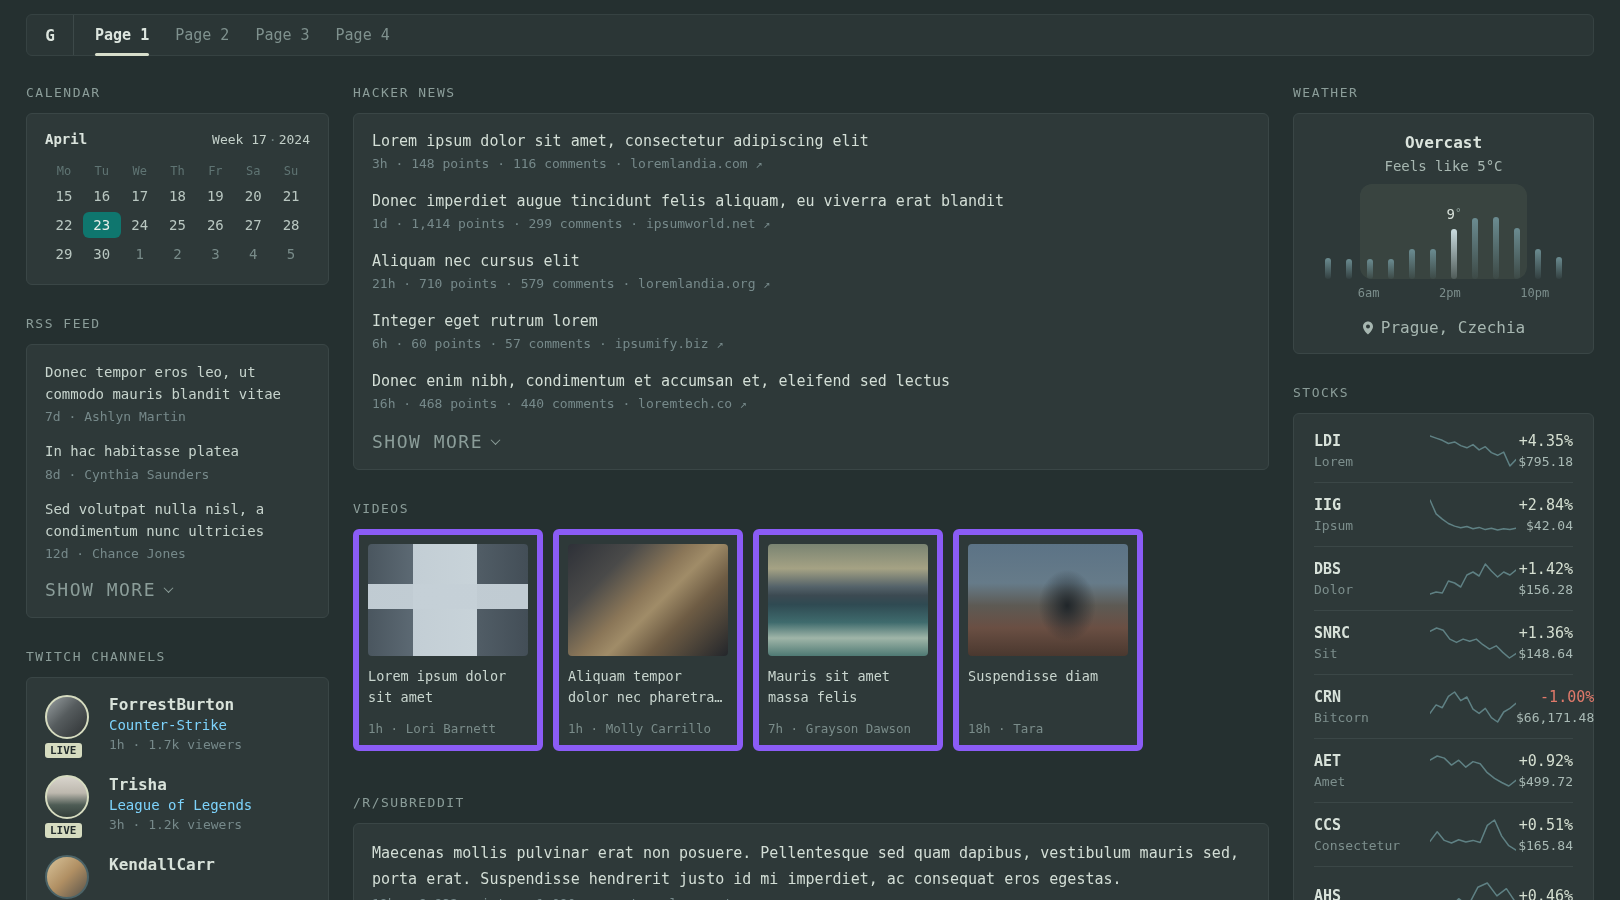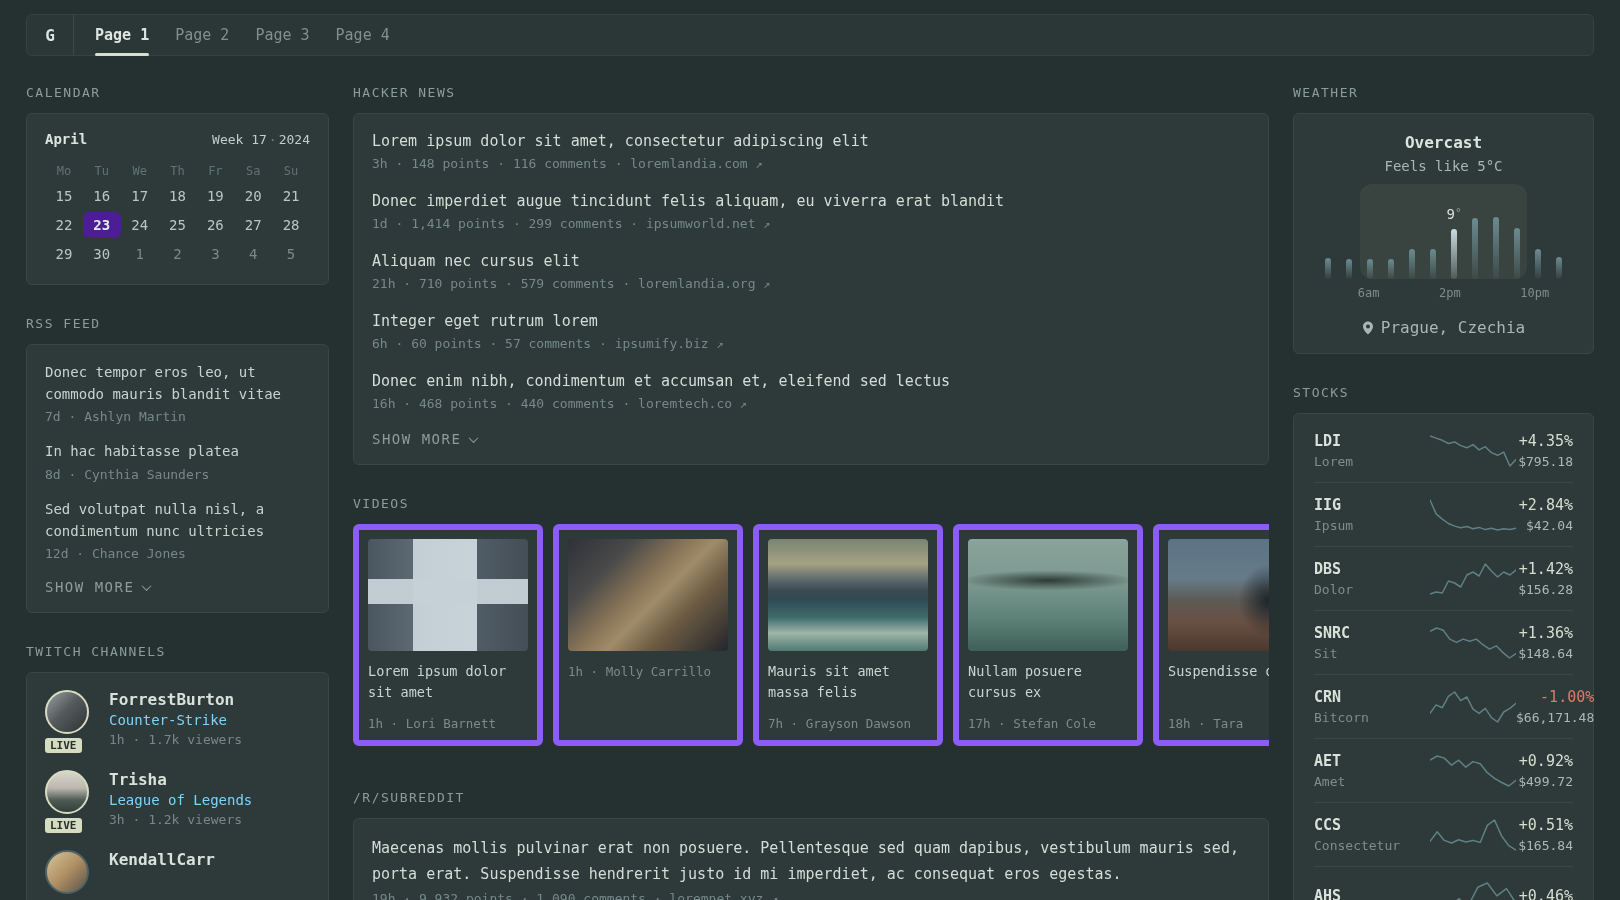--- a/index.html
+++ b/index.html
@@ -40,37 +40,37 @@
     font-size:13px; letter-spacing:1.5px; color:#8b9d99; margin-bottom:13px;
     white-space:nowrap;
   }
   .card {
     background:#2e3939; border:1px solid #3a4646; border-radius:6px;
     padding:17px 18px;
   }
   .meta { font-size:13px; color:#76898a; margin-top:4px; white-space:nowrap; }
   .arrow { font-size:12px; color:#76898a; }
   .show-more {
-    font-size:14px; letter-spacing:1.5px; color:#8b9d99;
+    font-size:18px; letter-spacing:1.5px; color:#8b9d99;
     display:flex; align-items:center; gap:9px; cursor:pointer; margin-top:18px;
   }
   .chev {
     width:7px; height:7px; border-right:1.5px solid currentColor;
     border-bottom:1.5px solid currentColor; transform:rotate(45deg) translate(-1px,-1px);
   }
   
   .cal-header { display:flex; justify-content:space-between; align-items:baseline; margin-bottom:12px; }
   .cal-month { font-size:14px; font-weight:700; color:#dbe4dd; }
   .cal-week  { font-size:13px; color:#c2cfc8; }
   .cal-week .sep { color:#6d807f; padding:0 2px; }
   .cal-grid { display:grid; grid-template-columns:repeat(7,1fr); row-gap:3px; text-align:center; }
   .cal-cell { padding:5px 0; }
   .cal-head { font-size:12px; color:#5f7473; padding-bottom:2px; }
   .cal-day  { font-size:14px; color:#b9c7c1; border-radius:6px; }
-  .cal-day.sel { background:#4c1d95; color:#e6ede8; font-weight:700; }
+  .cal-day.sel { background:#0f766e; color:#e6ede8; font-weight:400; }
   .cal-day.faded { color:#788b89; }
   
   .rss-item { margin-bottom:17px; cursor:pointer; }
   .rss-item:last-of-type { margin-bottom:0; }
   .rss-title { font-size:14px; color:#c7d4cd; line-height:1.55; }
   
   .tw-row { display:flex; gap:18px; margin-bottom:23px; cursor:pointer; }
   .tw-row:last-child { margin-bottom:0; }
   .tw-avatar-wrap { position:relative; width:46px; flex:none; }
   .avatar { width:44px; height:44px; border-radius:50%; }
@@ -282,31 +282,27 @@
     <div class="section" style="margin-bottom:44px">
       <div class="section-title">VIDEOS</div>
       <div class="vcards">
         <div class="vcard">
           <div class="vthumb" style="background: linear-gradient(0deg, rgba(197, 208, 215, 0) 42%, rgba(197, 208, 215, 0.96) 42%, rgba(197, 208, 215, 0.96) 64%, rgba(197, 208, 215, 0) 64%), linear-gradient(90deg, rgb(74, 86, 95) 0%, rgb(92, 105, 115) 28%, rgb(195, 206, 213) 28%, rgb(200, 211, 217) 68%, rgb(81, 93, 102) 68%, rgb(67, 78, 87) 100%);"></div>
           <div class="vtitle wrap">Lorem ipsum dolor sit amet consectetu…</div>
           <div class="vmeta">1h · Lori Barnett</div>
         </div>
         <div class="vcard">
           <div class="vthumb" style="background: linear-gradient(135deg, rgb(46, 49, 56) 0%, rgb(74, 74, 73) 25%, rgb(138, 118, 88) 45%, rgb(160, 140, 104) 55%, rgb(110, 92, 68) 70%, rgb(35, 38, 43) 100%);"></div>
+          <div class="vtitle wrap">Aliquam tempor dolor nec pharetra…</div>
           <div class="vmeta">1h · Molly Carrillo</div>
         </div>
         <div class="vcard">
           <div class="vthumb" style="background: linear-gradient(rgb(122, 132, 114) 0%, rgb(165, 162, 132) 22%, rgb(85, 99, 106) 38%, rgb(60, 74, 82) 46%, rgb(47, 74, 82) 54%, rgb(63, 107, 109) 70%, rgb(159, 181, 168) 84%, rgb(79, 122, 116) 100%);"></div>
           <div class="vtitle wrap">Mauris sit amet massa felis</div>
           <div class="vmeta">7h · Grayson Dawson</div>
-        </div>
-        <div class="vcard">
-          <div class="vthumb" style="background: radial-gradient(55% 9% at 50% 37%, rgb(46, 59, 54) 0%, rgba(46, 59, 54, 0) 100%), linear-gradient(rgb(138, 163, 155) 0%, rgb(123, 152, 143) 40%, rgb(94, 130, 120) 70%, rgb(63, 95, 87) 100%);"></div>
-          <div class="vtitle wrap">Nullam posuere cursus ex</div>
-          <div class="vmeta">17h · Stefan Cole</div>
         </div>
         <div class="vcard">
           <div class="vthumb" style="background: radial-gradient(18% 32% at 62% 55%, rgb(32, 38, 42) 0%, rgba(32, 38, 42, 0) 100%), linear-gradient(rgb(92, 115, 134) 0%, rgb(102, 123, 137) 35%, rgb(93, 90, 84) 55%, rgb(106, 79, 67) 75%, rgb(74, 56, 47) 100%);"></div>
           <div class="vtitle wrap">Suspendisse diam</div>
           <div class="vmeta">18h · Tara</div>
         </div>
       </div>
     </div>
 
     <div class="section">

